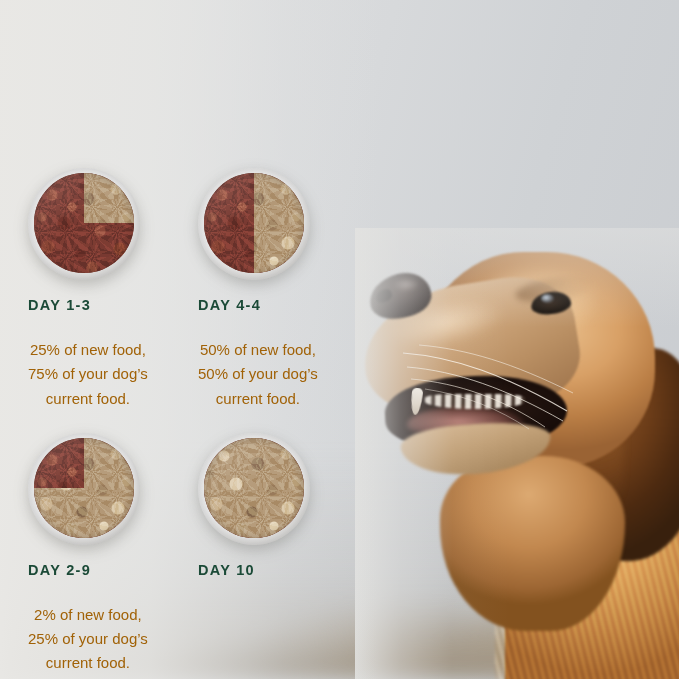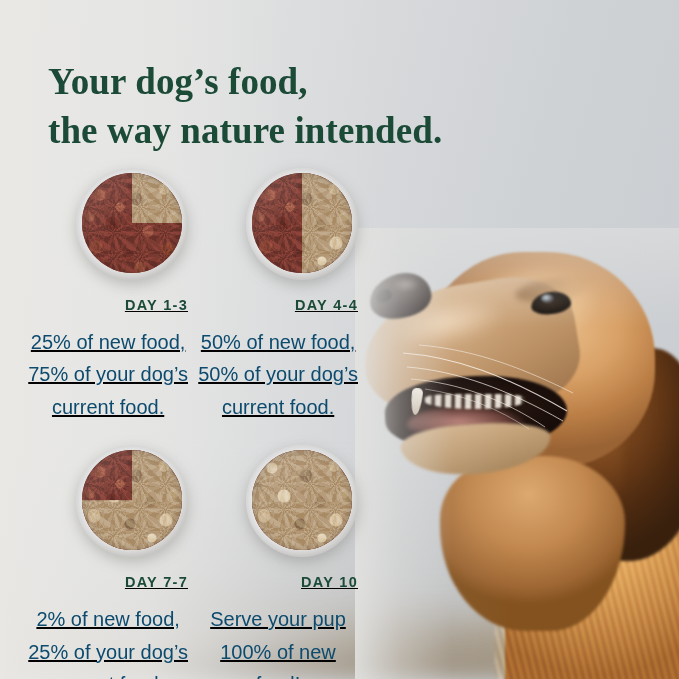--- a/index.html
+++ b/index.html
@@ -234,21 +234,21 @@
   #steps {
     position:absolute;
     left:28px; top:168px;
     width:330px;
     display:grid;
     grid-template-columns:1fr 1fr;
     grid-template-rows:auto auto;
     row-gap:22px;
     column-gap:10px;
   }
-  .step { display:flex; flex-direction:column; align-items:flex-end;text-decoration:underline; }
+  .step { display:flex; flex-direction:column; align-items:flex-start; }
 
   
   .bowl-wrap {
     position:relative;
     width:112px; height:112px;
     filter:drop-shadow(0 5px 7px rgba(90,88,84,.30));
   }
   .bowl-rim {
     position:absolute; inset:0;
     border-radius:50%;
@@ -325,24 +325,24 @@
   
   .day-label {
     margin-top:17px;
     font-size:14.5px;
     font-weight:700;
     letter-spacing:1.3px;
     color:#1b4a37;
     text-align:center;
   }
   .step-desc {
-    margin-top:13px;
-    font-size:20px;
+    margin-top:25px;
+    font-size:15px;
     line-height:1.62;
-    color:#0c4a6e;
+    color:#a16207;
     text-align:center;
     white-space:pre-line;
   }
 </style>
 </head>
 <body>
 
 <div id="stage">
 
   <div class="bg-sky"></div>
@@ -376,22 +376,20 @@
         <path d="M16 56 C64 60, 108 76, 150 104" stroke="rgba(248,240,228,.62)" stroke-width="1"></path>
         <path d="M24 22 C72 26, 118 40, 178 70" stroke="rgba(252,248,240,.60)" stroke-width=".9"></path>
         <path d="M30 66 C70 72, 104 86, 134 106" stroke="rgba(245,238,226,.50)" stroke-width=".9"></path>
       </svg>
     </div>
     <div class="layer dog-haze"></div>
   </div>
 
   <div class="bg-vignette-left"></div>
 
-  <h1 id="headline">Your dog’s food,
-the way nature intended.</h1>
 
   <div id="steps">
 
     <div class="step">
       <div class="bowl-wrap">
         <div class="bowl-rim"></div>
         <div class="bowl-inner">
           <div class="kib old"></div>
           <div class="kib new new-25"></div>
           <div class="kib-noise"></div>
@@ -423,35 +421,33 @@
     <div class="step">
       <div class="bowl-wrap">
         <div class="bowl-rim"></div>
         <div class="bowl-inner">
           <div class="kib old"></div>
           <div class="kib new new-75"></div>
           <div class="kib-noise"></div>
         </div>
         <div class="bowl-shade"></div>
       </div>
-      <div class="day-label">DAY 7-7</div>
+      <div class="day-label">DAY 2-9</div>
       <div class="step-desc">2% of new food,
 25% of your dog’s
 current food.</div>
     </div>
 
     <div class="step">
       <div class="bowl-wrap">
         <div class="bowl-rim"></div>
         <div class="bowl-inner">
           <div class="kib old"></div>
           <div class="kib new new-100"></div>
           <div class="kib-noise"></div>
         </div>
         <div class="bowl-shade"></div>
       </div>
       <div class="day-label">DAY 10</div>
-      <div class="step-desc">Serve your pup
-100% of new food!</div>
     </div>
 
   </div>
 </div>
 
 </body></html>

